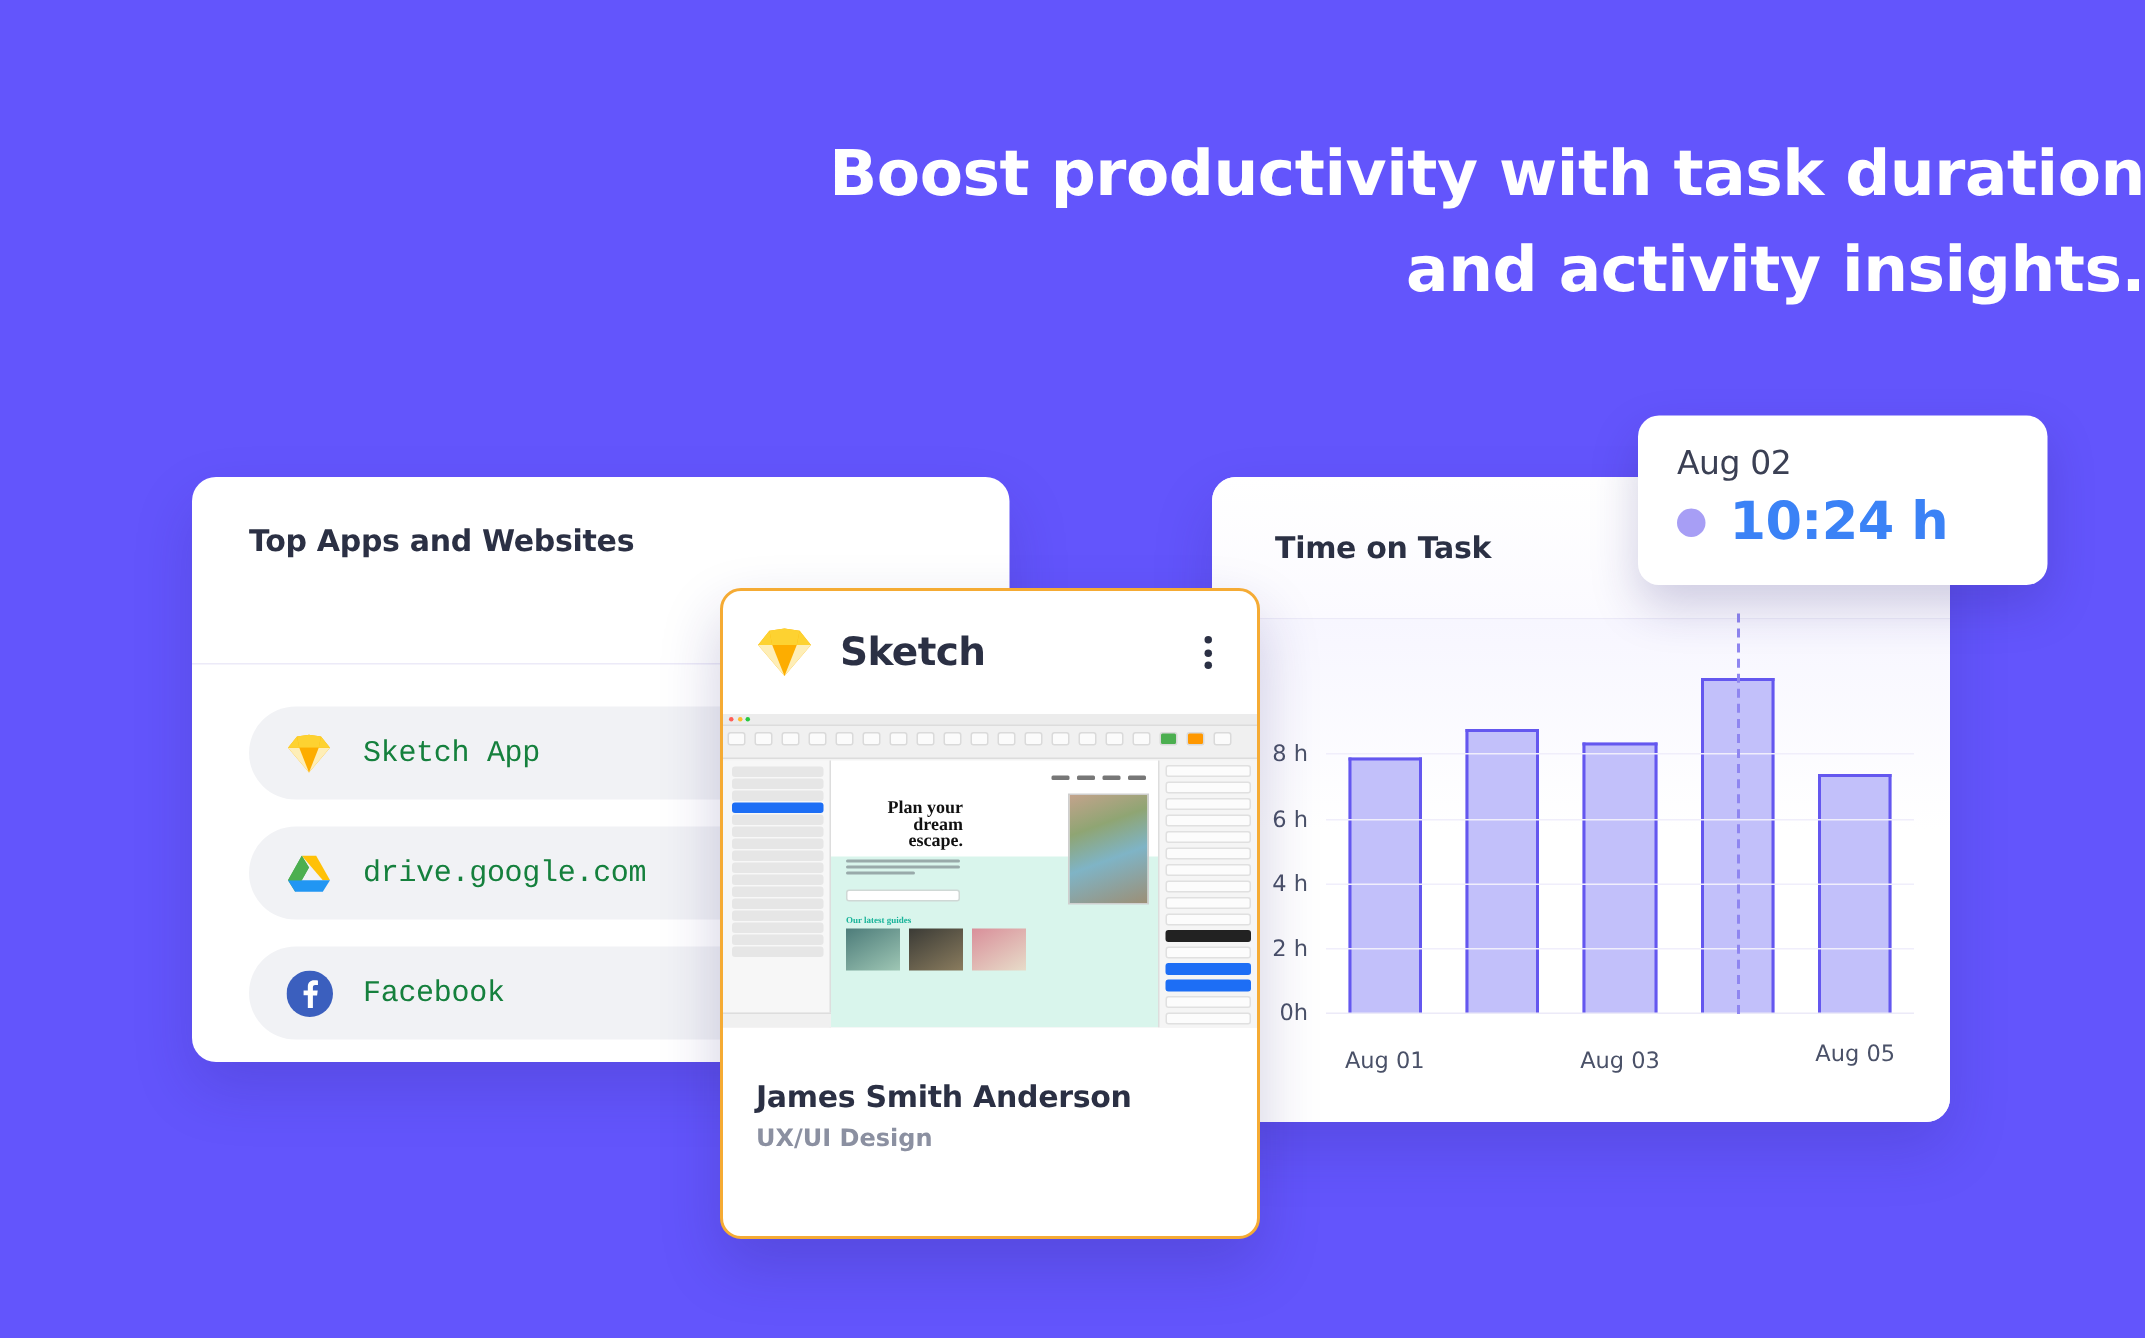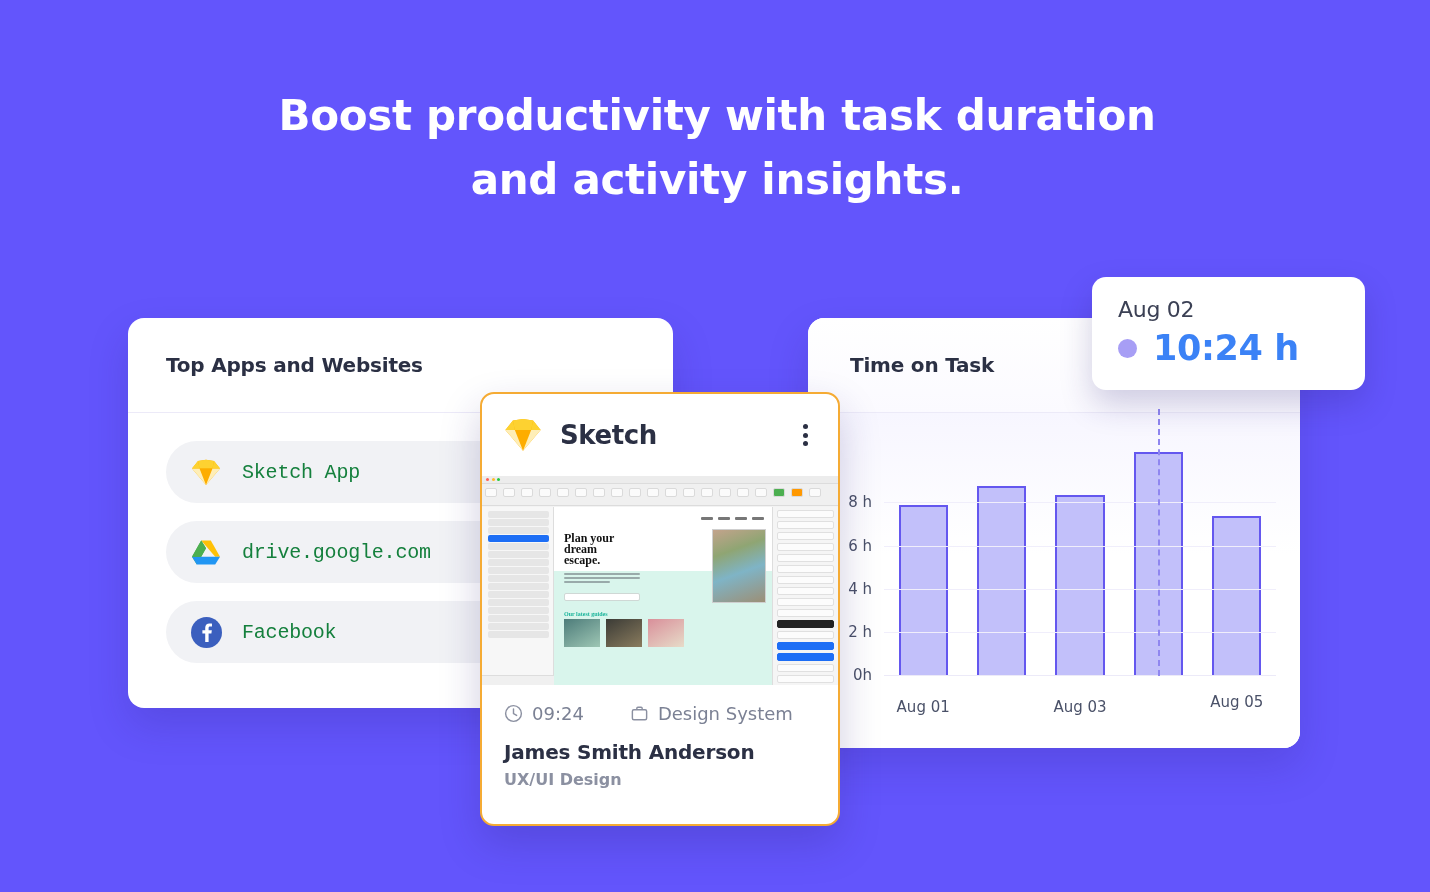--- a/index.html
+++ b/index.html
@@ -10,21 +10,21 @@
   body {
     background: #6355fc;
     font-family: "Liberation Sans", sans-serif;
     position: relative;
   }
 
   
   .headline {
     position: absolute;
     left: 4px; right: 0; top: 84px;
-    text-align: center;
+    text-align: right;
     color: #ffffff;
     font-size: 42px;
     font-weight: bold;
     line-height: 1.52;
     letter-spacing: -0.3px;
     font-family: "DejaVu Sans", sans-serif;
   }
   .headline .l2 { display: block; }
 
   
@@ -36,22 +36,23 @@
   }
 
   
   #apps-card {
     left: 128px; top: 318px;
     width: 545px; height: 390px;
   }
   #apps-card .card-head {
     height: 95px;
     border-bottom: 1px solid #eceaf8;
-    display: flex; align-items: center;
+    display: flex; align-items: flex-start;
     padding: 0 38px;
+    margin-top: 30px;
   }
   #apps-card .card-title {
     font-size: 20px; font-weight: bold; color: #2b3044;
     font-family: "DejaVu Sans", sans-serif;
     letter-spacing: -0.2px;
   }
   .apps-list { padding: 28px 38px 0 38px; }
   .app-row {
     height: 62px;
     background: #f1f2f5;
@@ -230,21 +231,21 @@
   }
 
   
   .ss { position: absolute; inset: 0; background: #f3f3f3; }
   .ss-tb { height: 8px; background: #ececec; border-bottom: 1px solid #dcdcdc;
            display:flex; align-items:center; padding-left:4px; }
   .ss-tb i { width:3px;height:3px;border-radius:50%;margin-right:2.5px;display:block; }
   .ss-tb2 { height: 22px; background: #f0f0f0; border-bottom: 1px solid #dcdcdc; display:flex; }
   .ss-tb2 span { width: 12px; height: 9px; background:#fbfbfb; border:1px solid #dadada;
                  border-radius:2px; margin: 4px 3px 0 3px; }
-  .ss-body { position:absolute; top: 31px; left:0; right:0; bottom:0; display:flex; }
+  .ss-body { position:absolute; top: 31px; left:0; right:0; bottom:0; display:flex;text-align:right; }
   .ss-left { width: 72px; background:#f7f7f7; border-right:1px solid #ddd; padding-top:4px; }
   .ss-left .ln { height: 7px; margin: 0 4px 1px 6px; border-radius:2px; background:#e6e6e6; }
   .ss-left .ln.sel { background:#1d6ef5; }
   .ss-canvas { flex:1; background:#fff; position:relative; overflow:hidden; }
   .ss-right { width: 66px; background:#f5f5f5; border-left:1px solid #ddd; padding-top:3px; }
   .ss-right .rw { height:8px; margin:0 4px 3px 4px; background:#fcfcfc;
                   border:1px solid #e0e0e0; border-radius:2px; }
   .ss-right .rw.dark { background:#222; border-color:#222; }
   .ss-right .rw.blue { background:#1d6ef5; border-color:#1d6ef5; }
   .ss-hero { position:absolute; left:10px; top:26px; width:78px; }
@@ -478,33 +479,17 @@
           <div class="rw blue"></div>
             <div class="rw blue"></div>
             <div class="rw"></div>
           <div class="rw"></div>
         </div>
       </div>
     </div>
   </div>
 
   <div class="sk-foot">
-    <div class="sk-meta">
-      <div class="m-item first">
-        <svg width="19" height="19" viewBox="0 0 20 20">
-          <circle cx="10" cy="10" r="8.3" fill="none" stroke="#8b90a1" stroke-width="1.5"></circle>
-          <path d="M10 5.2V10l3.3 2" fill="none" stroke="#8b90a1" stroke-width="1.5" stroke-linecap="round"></path>
-        </svg>
-        <span>09:24</span>
-      </div>
-      <div class="m-item">
-        <svg width="19" height="19" viewBox="0 0 20 20">
-          <rect x="2.5" y="6" width="15" height="10.5" rx="1.6" fill="none" stroke="#8b90a1" stroke-width="1.5"></rect>
-          <path d="M7.2 6V4.6c0-0.6 0.5-1.1 1.1-1.1h3.4c0.6 0 1.1 0.5 1.1 1.1V6" fill="none" stroke="#8b90a1" stroke-width="1.5"></path>
-        </svg>
-        <span>Design System</span>
-      </div>
-    </div>
     <div class="sk-person">James Smith Anderson</div>
     <div class="sk-role">UX/UI Design</div>
   </div>
 
 </div>
 
 </body></html>

